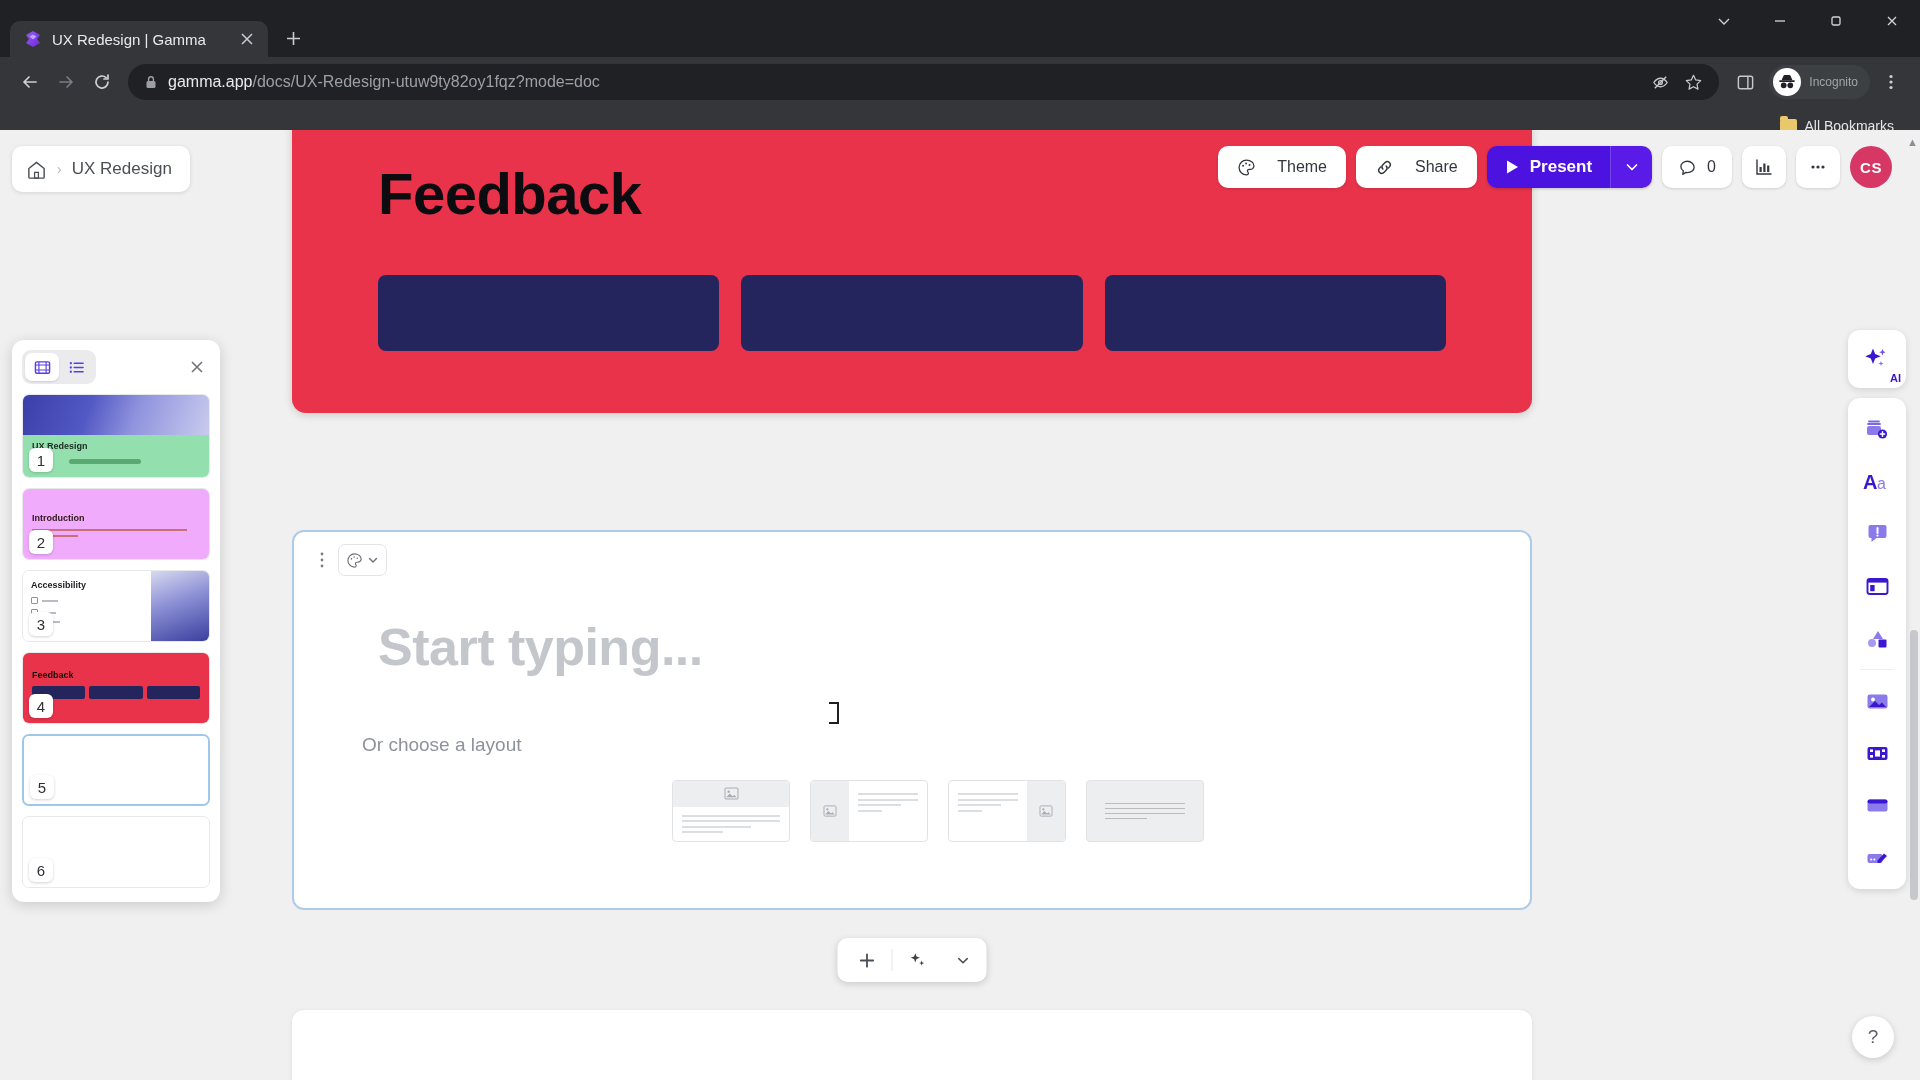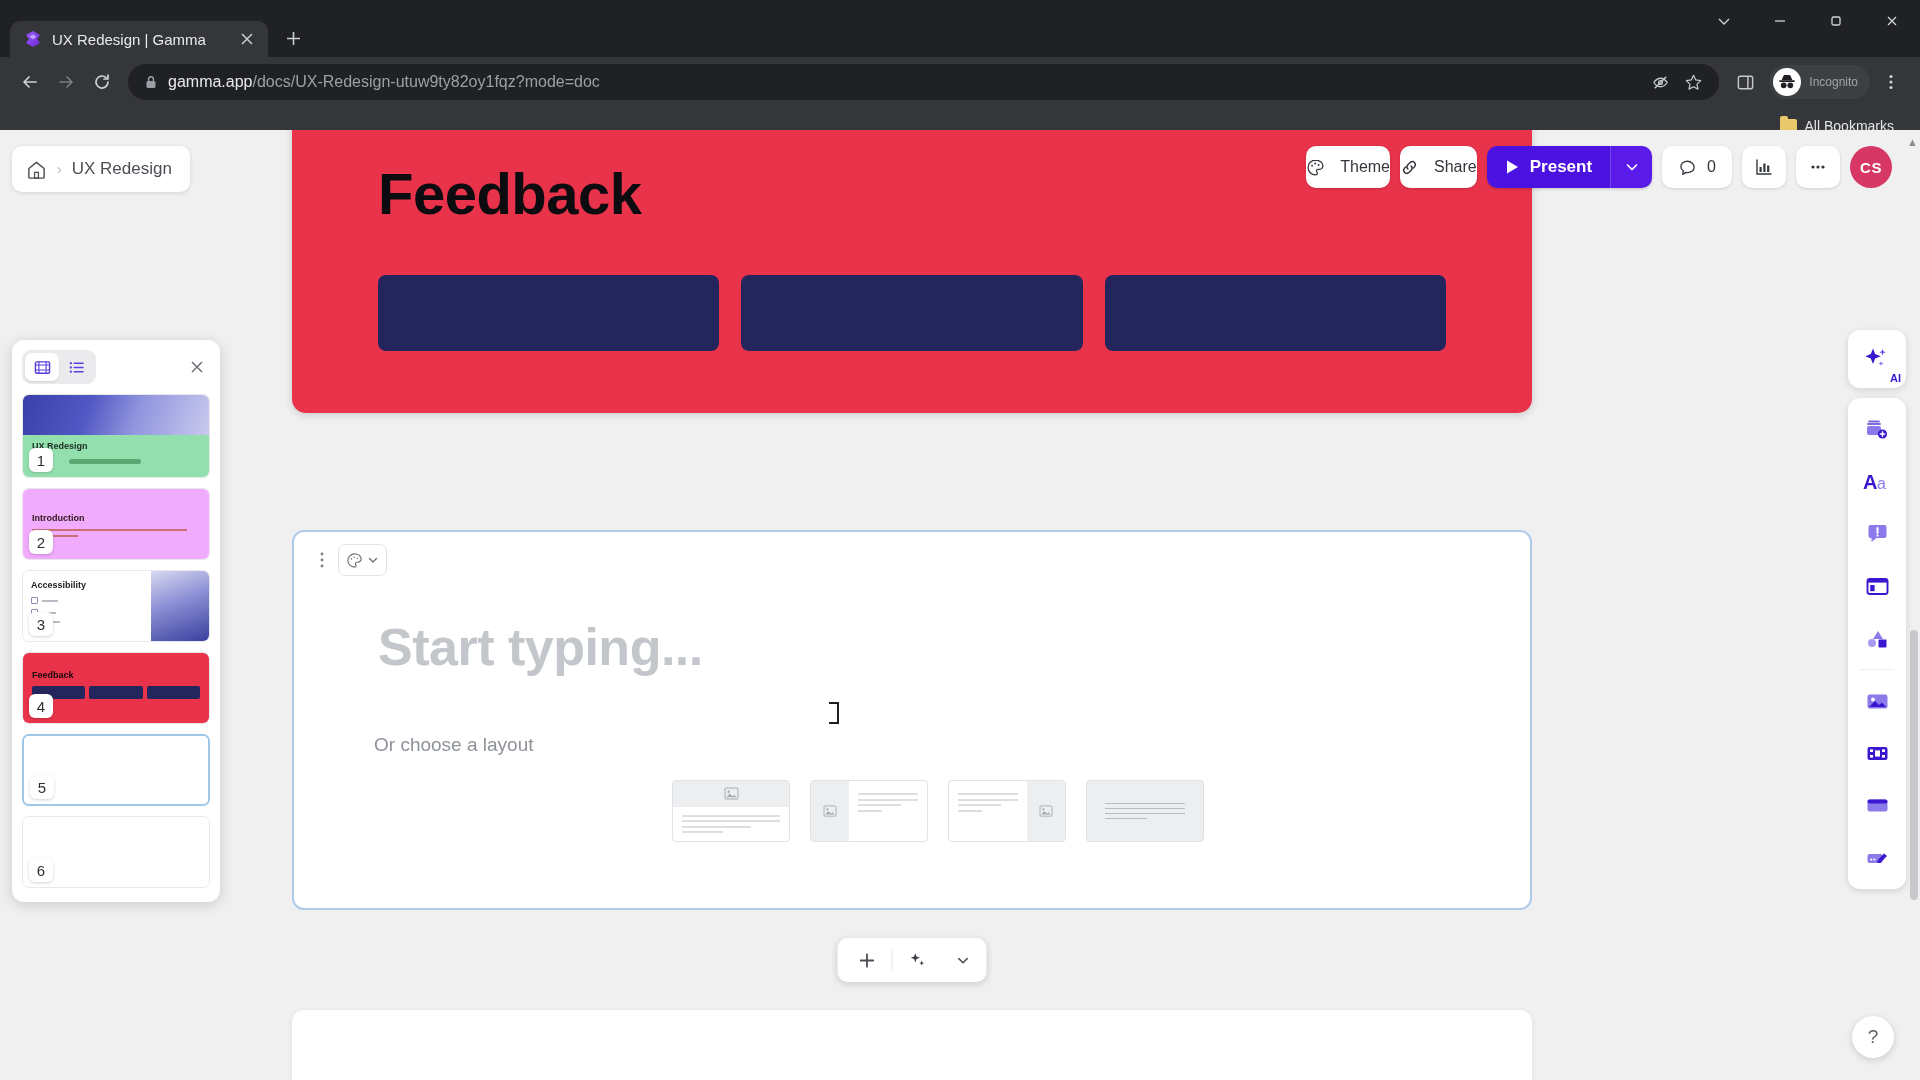--- a/index.html
+++ b/index.html
@@ -113,21 +113,21 @@
   .bc-sep { color: #b4b7bb; font-size: 14px; }
   .bc-title { font-size: 17px; color: #4b4f55; }
 
   
   .app-toolbar {
     position: absolute; right: 28px; top: 16px;
     display: flex; align-items: center; gap: 10px; z-index: 45;
   }
   .tb-btn {
     height: 42px; background: #fff; border-radius: 10px;
-    display: flex; align-items: center; gap: 15px; padding: 0 0;
+    display: flex; align-items: center; gap: 21px; padding: 0 19px;
     box-shadow: 0 1px 3px rgba(0,0,0,.14);
     font-size: 16px; color: #33373d;
   }
   .tb-icon-btn {
     width: 44px; height: 42px; background: #fff; border-radius: 10px;
     display: flex; align-items: center; justify-content: center;
     box-shadow: 0 1px 3px rgba(0,0,0,.14); color: #33373d;
   }
   .present-group {
     display: flex; align-items: center; height: 42px;
@@ -189,21 +189,21 @@
   .handle-theme {
     height: 32px; border: 1px solid #e2e4e7; border-radius: 7px;
     display: flex; align-items: center; gap: 4px; padding: 0 7px;
     background: #fff; color: #6c7077;
   }
   .placeholder-title {
     position: absolute; left: 84px; top: 85px;
     font-size: 52px; font-weight: 700; color: #c3c6ca; letter-spacing: -.5px;
   }
   .choose-label {
-    position: absolute; left: 80px; top: 202px;
+    position: absolute; left: 68px; top: 202px;
     font-size: 19px; color: #8e9299;
   }
   .layouts {
     position: absolute; left: 378px; top: 248px;
     display: flex; gap: 20px;
   }
   .layout-thumb {
     width: 118px; height: 62px; border: 1px solid #e0e2e5; border-radius: 4px;
     background: #fff; overflow: hidden; display: flex;
   }

